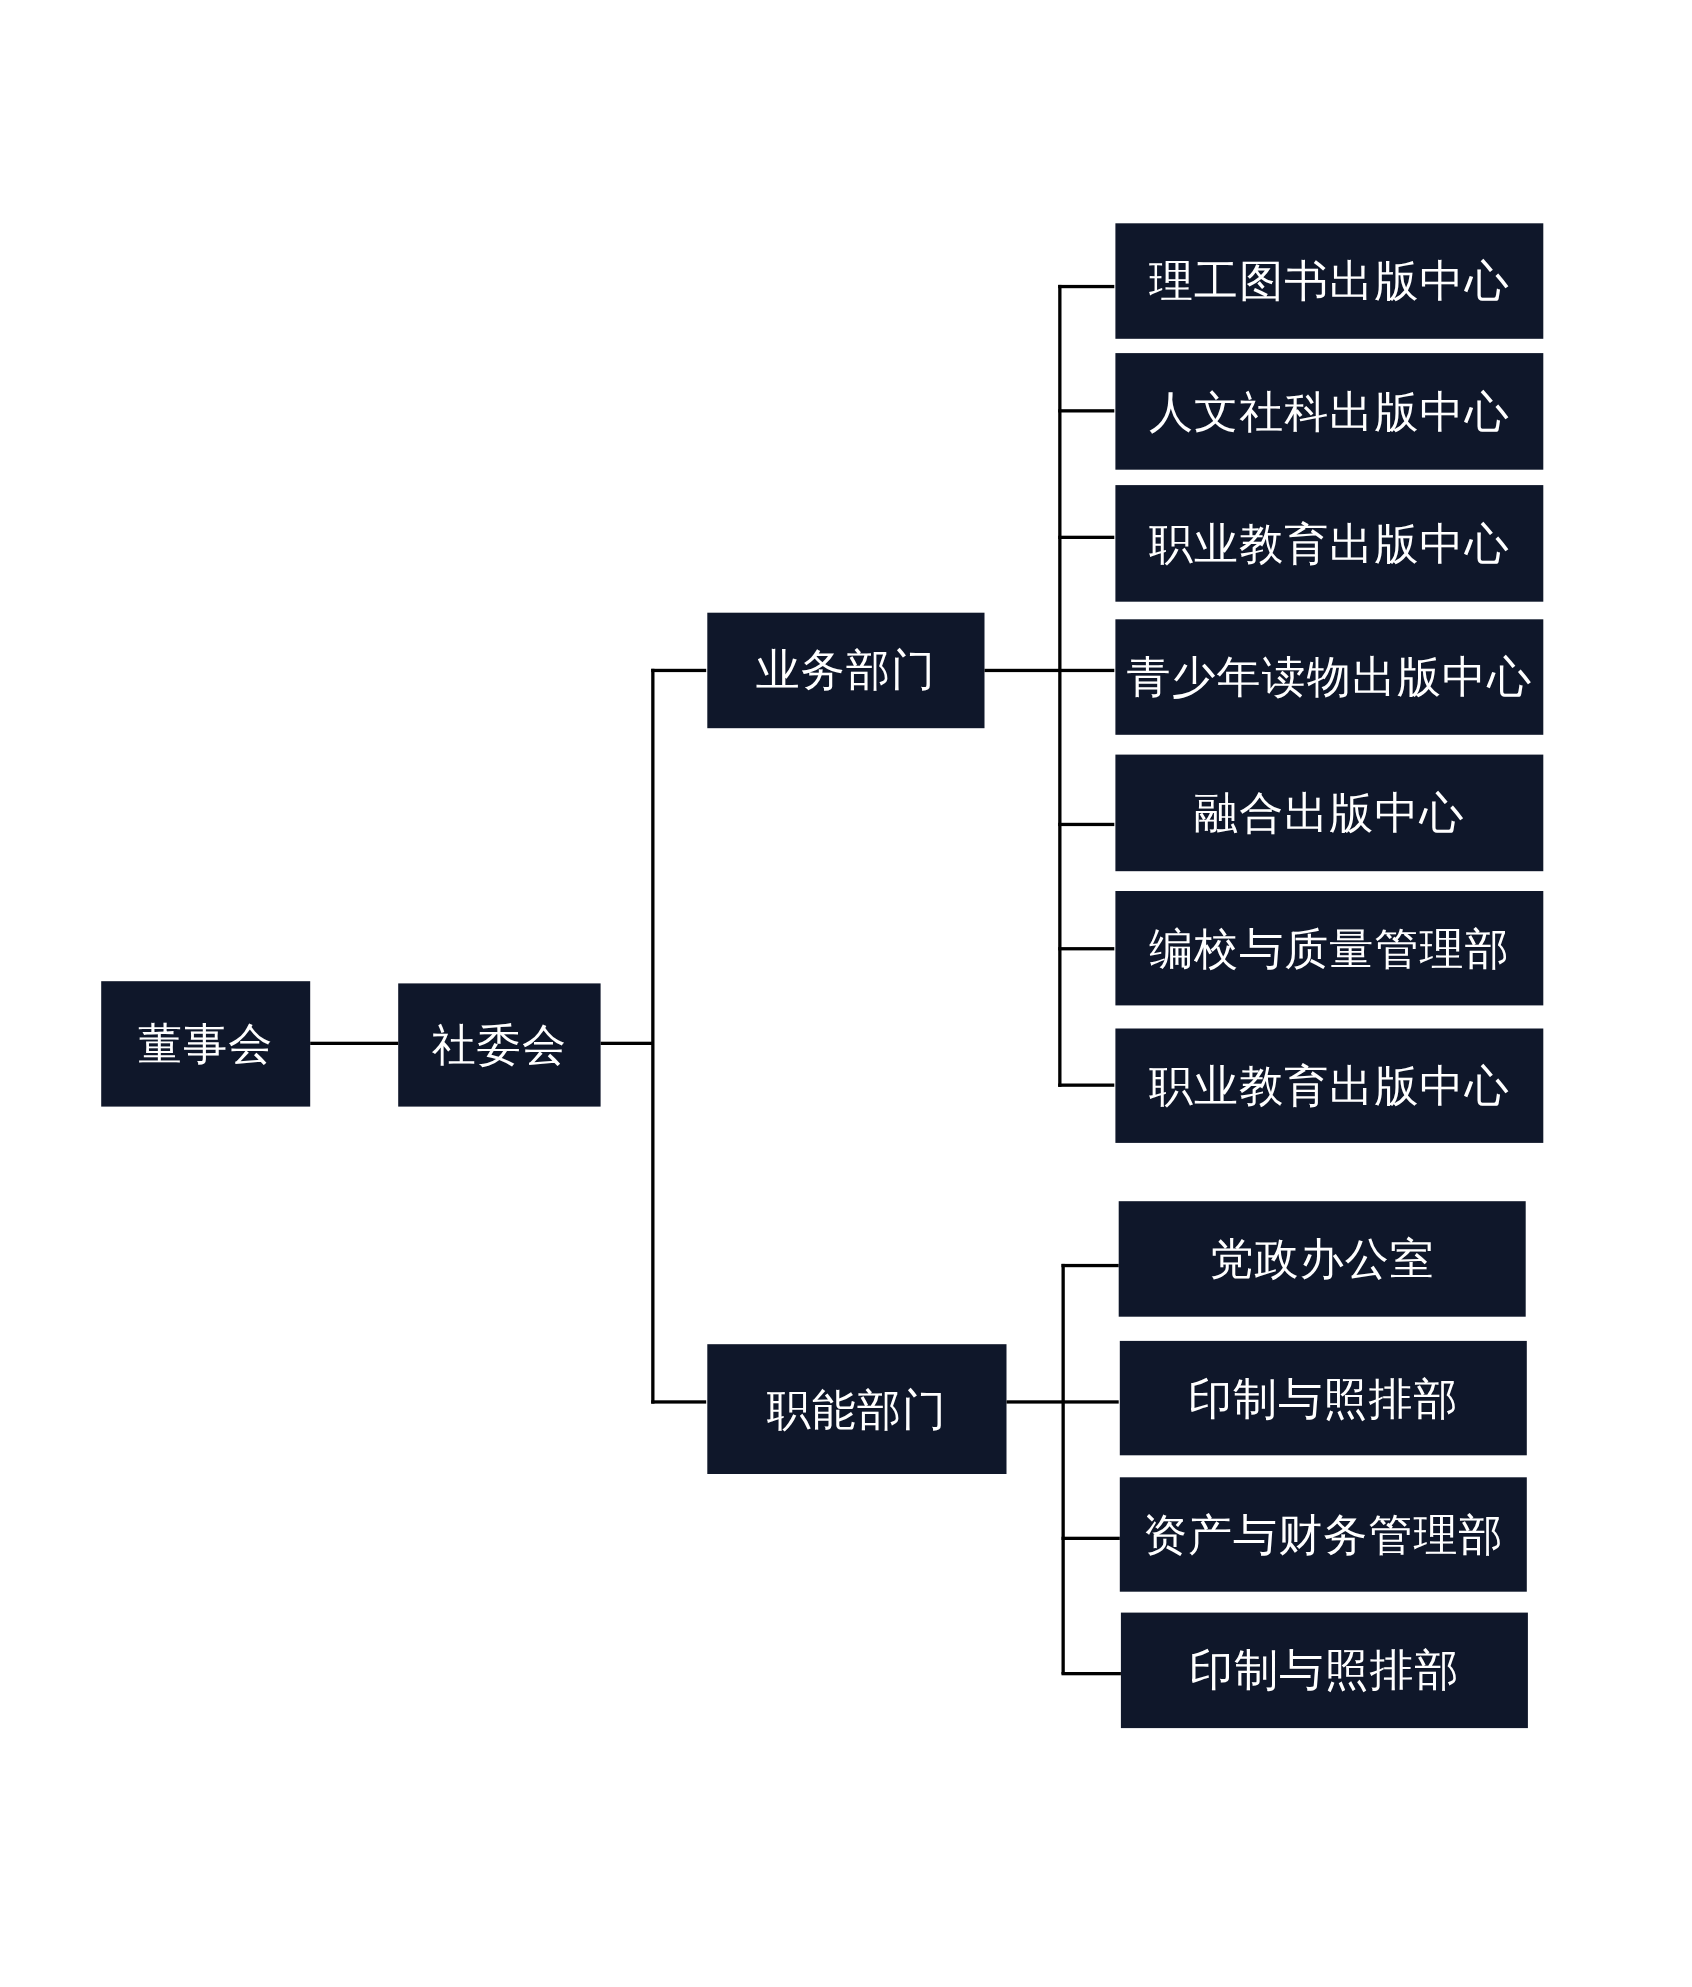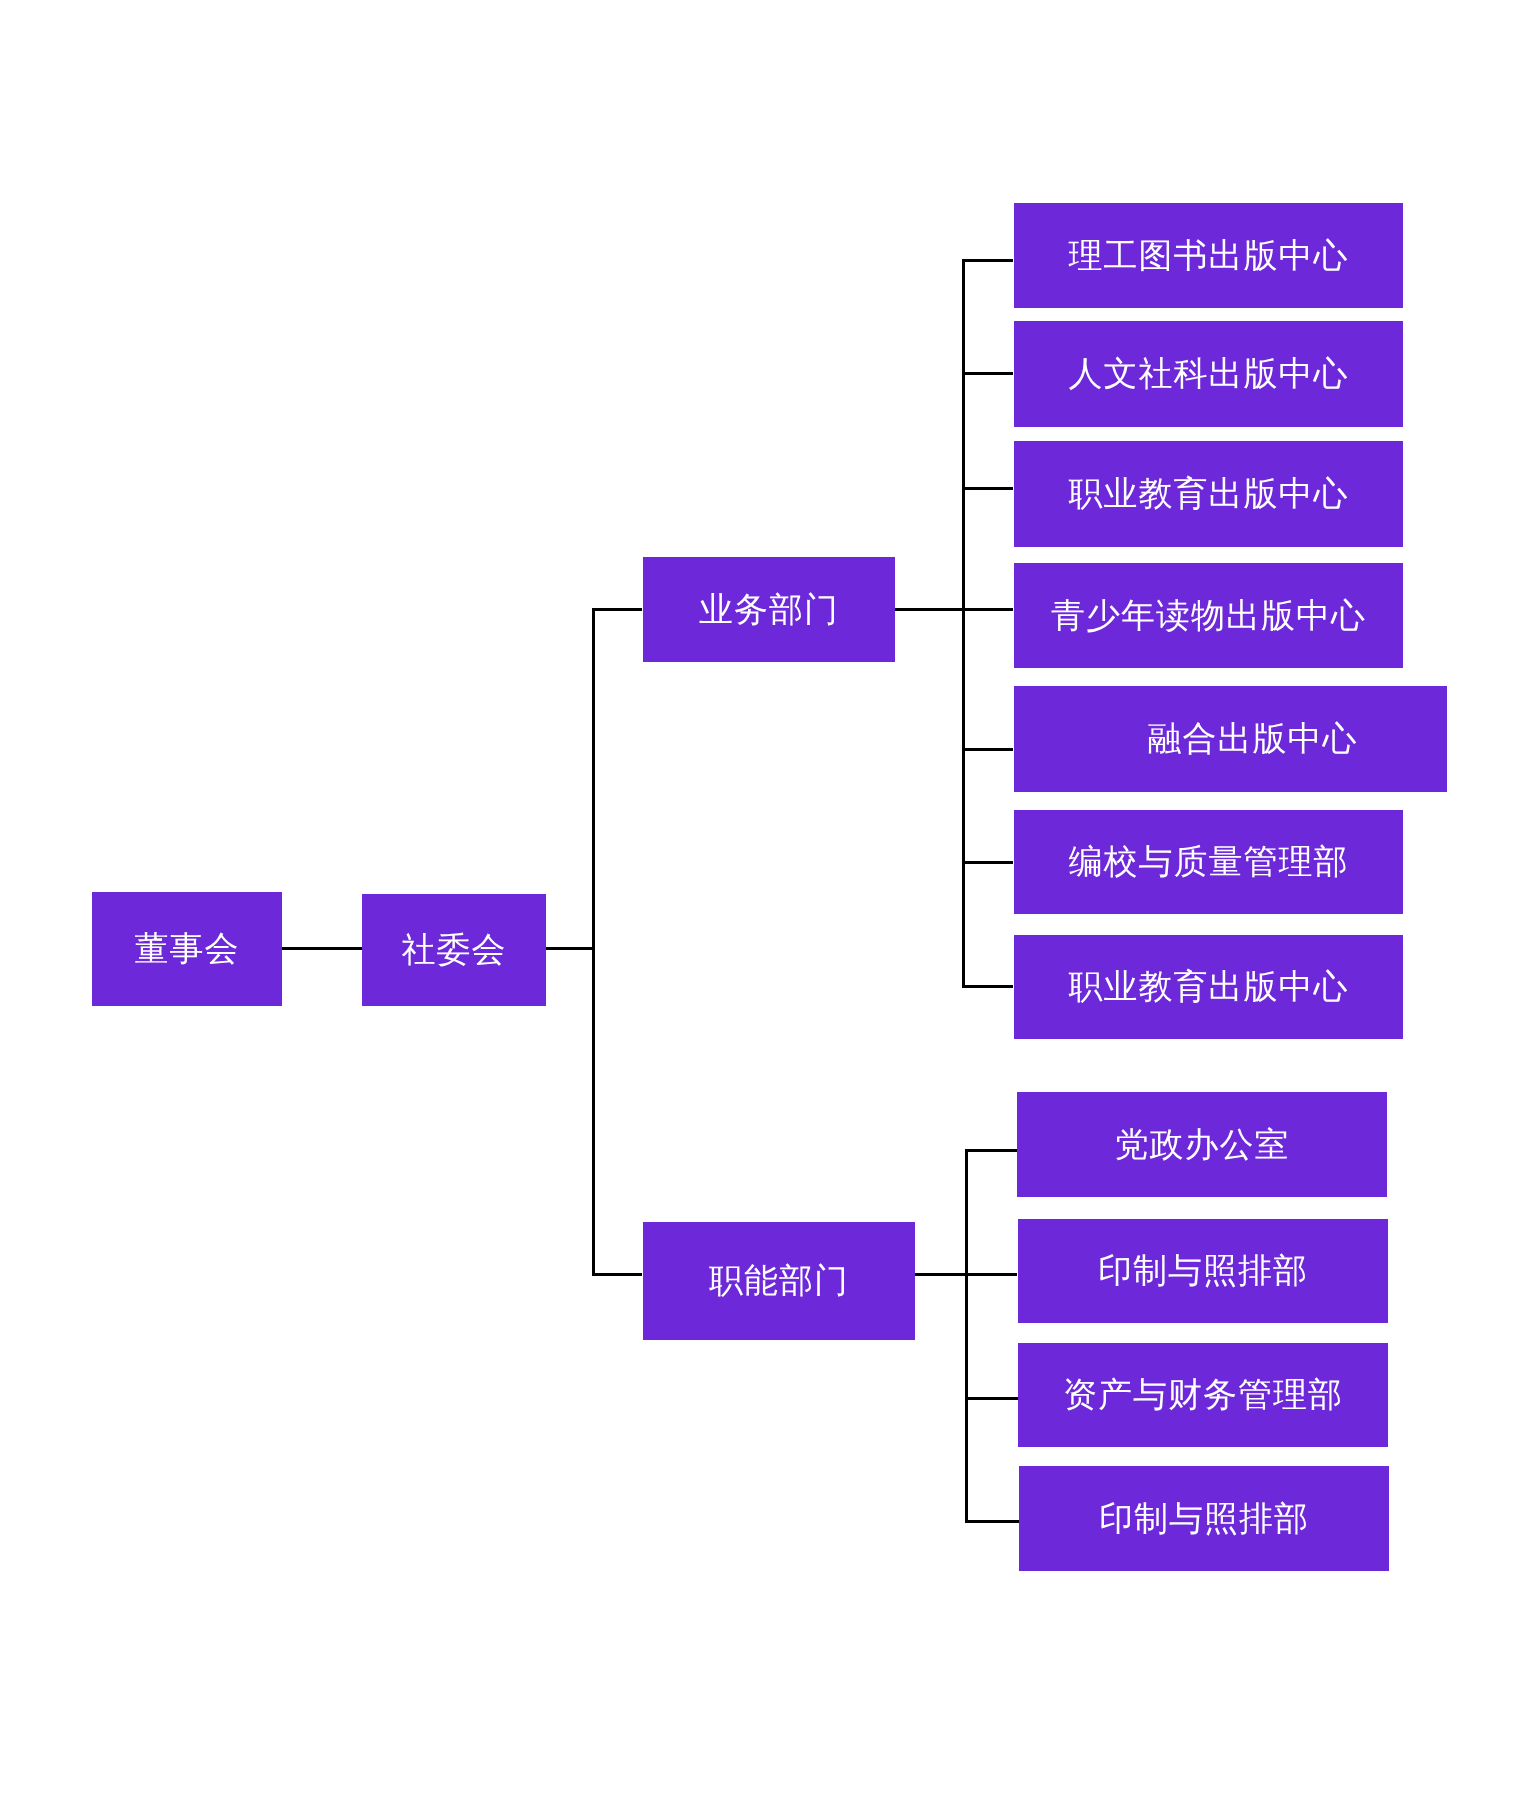--- a/index.html
+++ b/index.html
@@ -1,38 +1,38 @@
 <!DOCTYPE html>
 <html><head>
 <meta charset="utf-8">
 <style>
   html, body { margin: 0; padding: 0; background: #ffffff; }
   body { width: 1538px; height: 1806px; position: relative; overflow: hidden;
          font-family: "DejaVu Sans", "Liberation Sans", sans-serif; }
-  .node { position: absolute; background: #6d28d9; color: #ffffff;
+  .node { position: absolute; background: #0f172a; color: #ffffff;
           display: flex; align-items: center; justify-content: center;
-          font-size: 34px; letter-spacing: 1px; white-space: nowrap; }
+          font-size: 40px; letter-spacing: 1px; white-space: nowrap; }
   .line { position: absolute; background: #000000; }
   .h { height: 3px; }
   .v { width: 3px; }
 </style>
 </head>
 <body>
 
 <div class="node" style="left:92px;top:892px;width:190px;height:114px;">董事会</div>
 <div class="node" style="left:362px;top:894px;width:184px;height:112px;">社委会</div>
 
 <div class="node" style="left:643px;top:557px;width:252px;height:105px;">业务部门</div>
 <div class="node" style="left:643px;top:1222px;width:272px;height:118px;font-family:Liberation Serif, serif;">职能部门</div>
 
 <div class="node" style="left:1014px;top:203px;width:389px;height:105px;">理工图书出版中心</div>
 <div class="node" style="left:1014px;top:321px;width:389px;height:106px;">人文社科出版中心</div>
 <div class="node" style="left:1014px;top:441px;width:389px;height:106px;">职业教育出版中心</div>
 <div class="node" style="left:1014px;top:563px;width:389px;height:105px;text-align:center;">青少年读物出版中心</div>
-<div class="node" style="left:1014px;top:686px;width:389px;height:106px;padding-left:44px;">融合出版中心</div>
+<div class="node" style="left:1014px;top:686px;width:389px;height:106px;">融合出版中心</div>
 <div class="node" style="left:1014px;top:810px;width:389px;height:104px;">编校与质量管理部</div>
 <div class="node" style="left:1014px;top:935px;width:389px;height:104px;">职业教育出版中心</div>
 
 <div class="node" style="left:1017px;top:1092px;width:370px;height:105px;">党政办公室</div>
 <div class="node" style="left:1018px;top:1219px;width:370px;height:104px;">印制与照排部</div>
 <div class="node" style="left:1018px;top:1343px;width:370px;height:104px;">资产与财务管理部</div>
 <div class="node" style="left:1019px;top:1466px;width:370px;height:105px;">印制与照排部</div>
 
 <div class="line h" style="left:282px;top:947px;width:80px;"></div>
 

